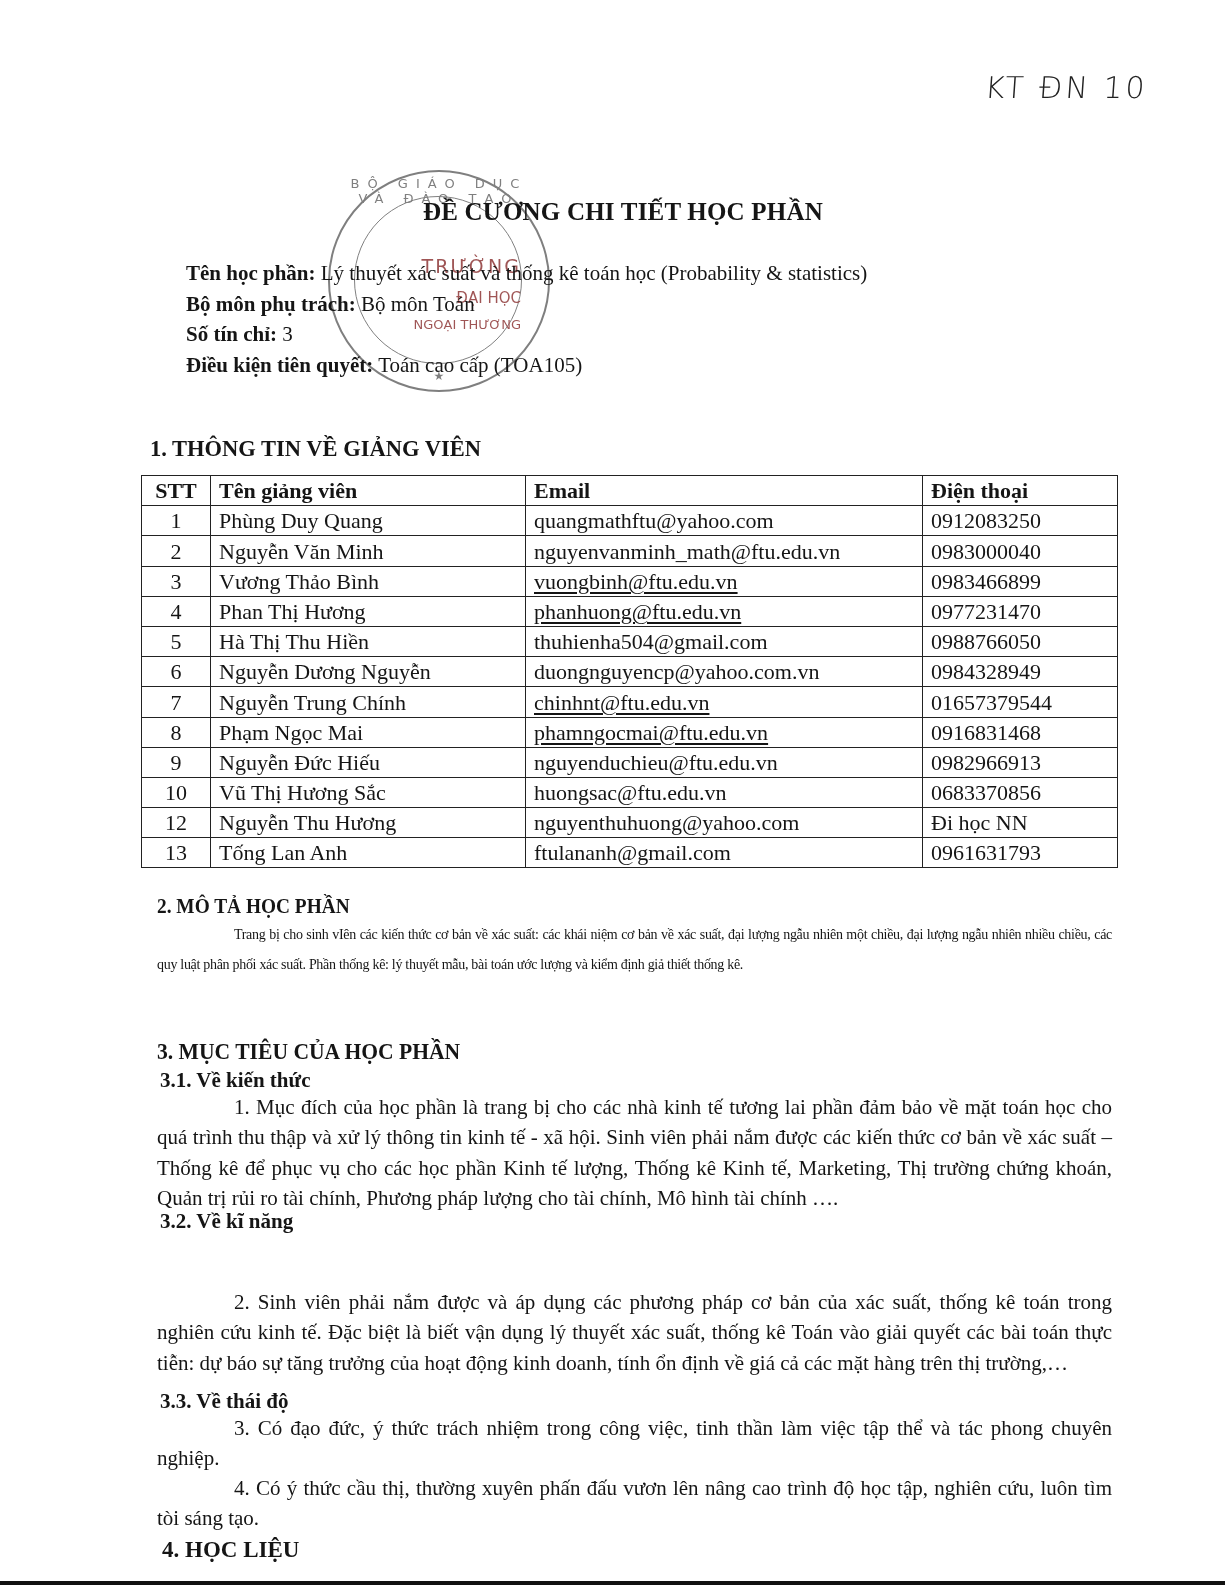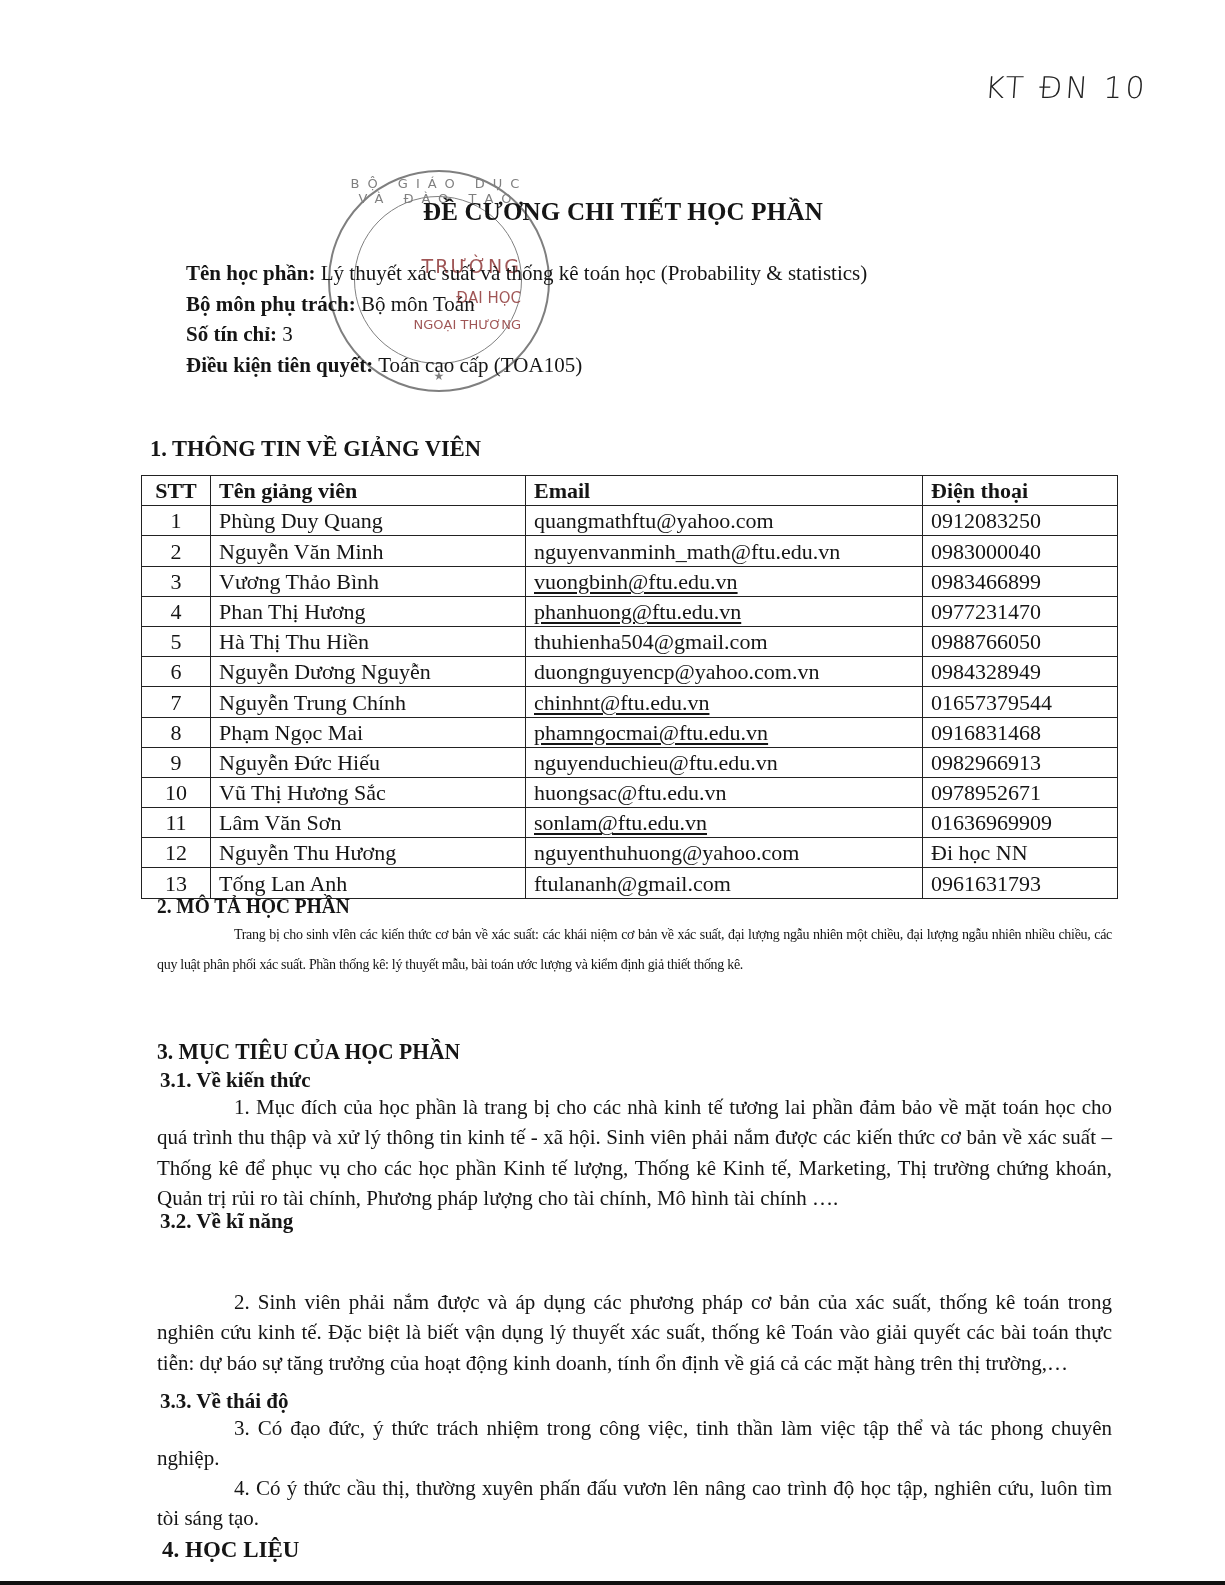--- a/index.html
+++ b/index.html
@@ -150,27 +150,21 @@
     <tr>
       <td class="stt">9</td>
       <td>Nguyễn Đức Hiếu</td>
       <td>nguyenduchieu@ftu.edu.vn</td>
       <td>0982966913</td>
     </tr>
     <tr>
       <td class="stt">10</td>
       <td>Vũ Thị Hương Sắc</td>
       <td>huongsac@ftu.edu.vn</td>
-      <td>0978952671</td>
-    </tr>
-    <tr>
-      <td class="stt">11</td>
-      <td>Lâm Văn Sơn</td>
-      <td class="u">sonlam@ftu.edu.vn</td>
-      <td>01636969909</td>
+      <td>0683370856</td>
     </tr>
     <tr>
       <td class="stt">12</td>
       <td>Nguyễn Thu Hương</td>
       <td>nguyenthuhuong@yahoo.com</td>
       <td>Đi học NN</td>
     </tr>
     <tr>
       <td class="stt">13</td>
       <td>Tống Lan Anh</td>

